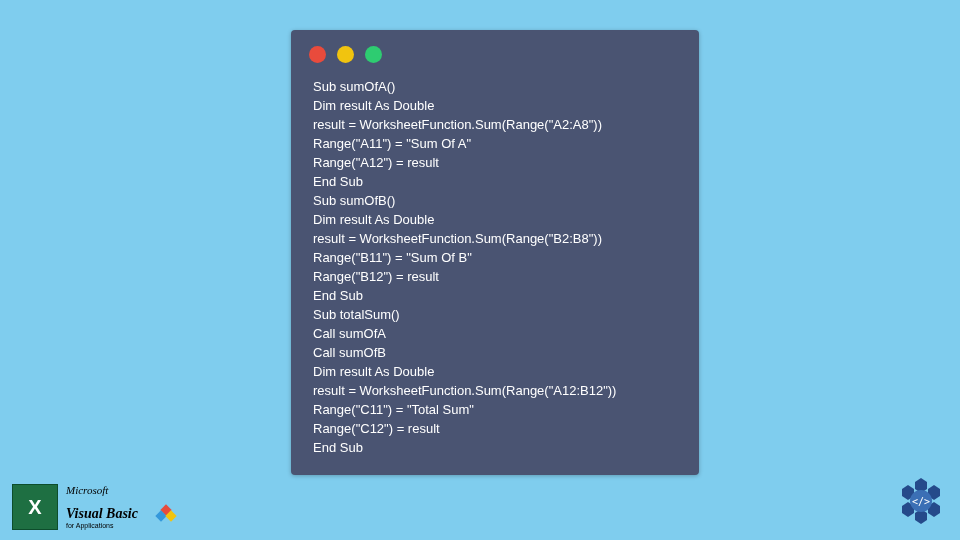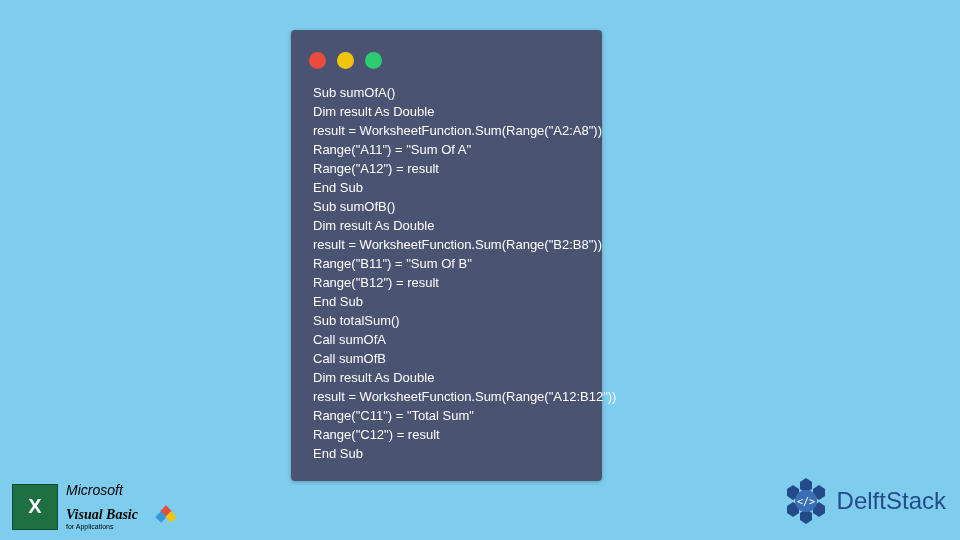--- a/index.html
+++ b/index.html
@@ -9,25 +9,25 @@
     height: 540px;
     background: #7fcdee;
     font-family: Arial, Helvetica, sans-serif;
     overflow: hidden;
     position: relative;
   }
   .code-window {
     position: absolute;
     left: 291px;
     top: 30px;
-    width: 311px;
+    width: 408px;
     background: #4a5472;
     border-radius: 4px;
     box-shadow: 0 1px 4px rgba(0,0,0,0.25);
-    padding: 22px 18px 18px 18px;
+    padding: 16px 18px 18px 18px;
     box-sizing: border-box;
   }
   .traffic {
     display: flex;
     gap: 11px;
     margin-bottom: 14px;
   }
   .dot {
     width: 17px;
     height: 17px;
@@ -67,24 +67,24 @@
     font-weight: bold;
     font-size: 20px;
     font-family: Arial, sans-serif;
   }
   .vb-block {
     display: flex;
     flex-direction: column;
     line-height: 1;
   }
   .vb-ms {
-    font-size: 14px;
+    font-size: 11px;
     color: #000;
     font-style: italic;
-    font-family: Liberation Sans, sans-serif;
+    font-family: Liberation Serif, serif;
     margin-bottom: 10px;
   }
   .vb-main {
     font-size: 14px;
     font-weight: bold;
     font-style: italic;
     color: #000;
     font-family: Georgia, serif;
     display: flex;
     align-items: center;
@@ -189,16 +189,13 @@
         <polygon points="25,33 31,37 31,44 25,48 19,44 19,37"></polygon>
         <polygon points="6,13 12,9 18,13 18,20 12,24 6,20"></polygon>
         <polygon points="32,13 38,9 44,13 44,20 38,24 32,20"></polygon>
         <polygon points="6,30 12,26 18,30 18,37 12,41 6,37"></polygon>
         <polygon points="32,30 38,26 44,30 44,37 38,41 32,37"></polygon>
       </g>
       <circle cx="25" cy="25" r="11" fill="#3b6fb5"></circle>
       <text x="25" y="29" text-anchor="middle" fill="#fff" font-size="10" font-family="monospace">&lt;/&gt;</text>
     </svg>
   </div>
-  <div class="ds-text">
-    <span>Delft</span><span class="stack">Stack</span>
-  </div>
 </div>
 
 </body></html>

